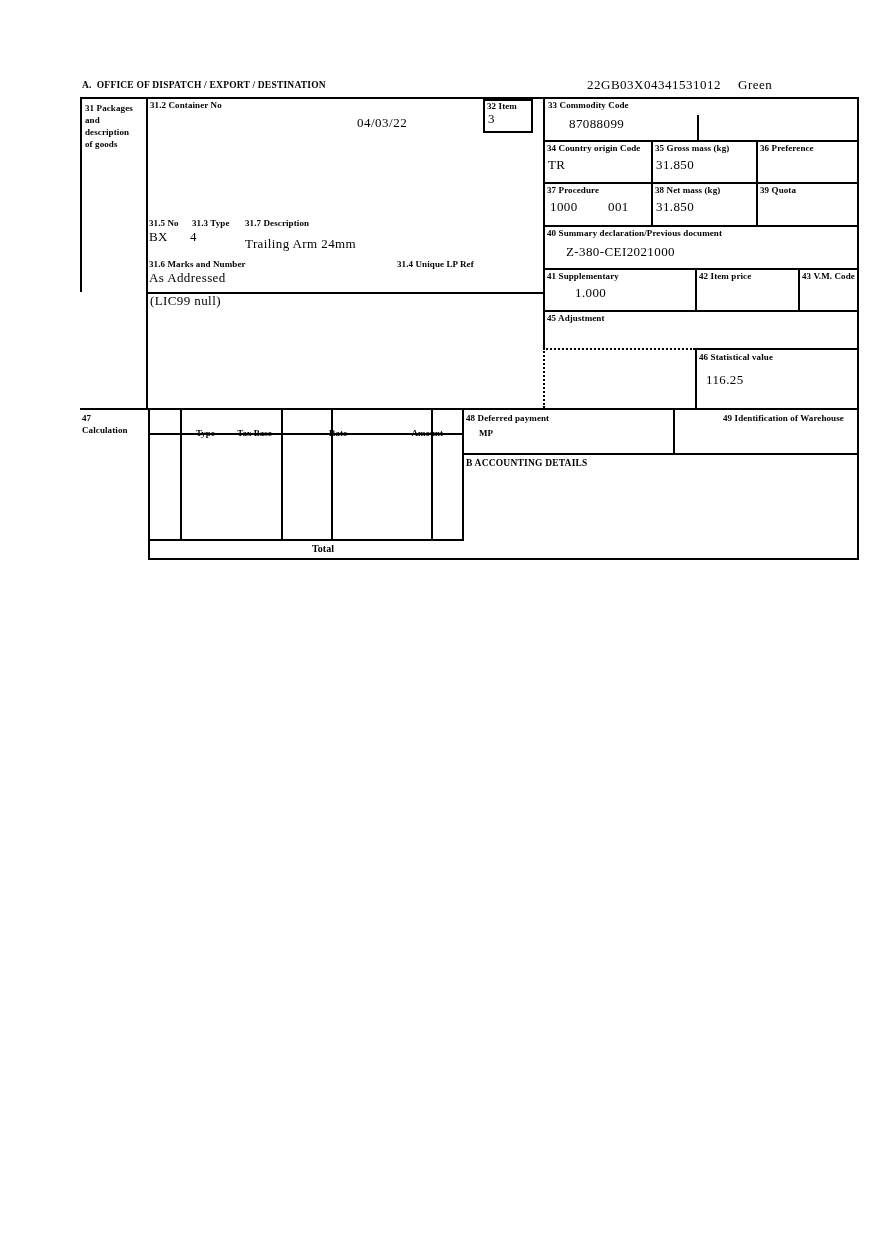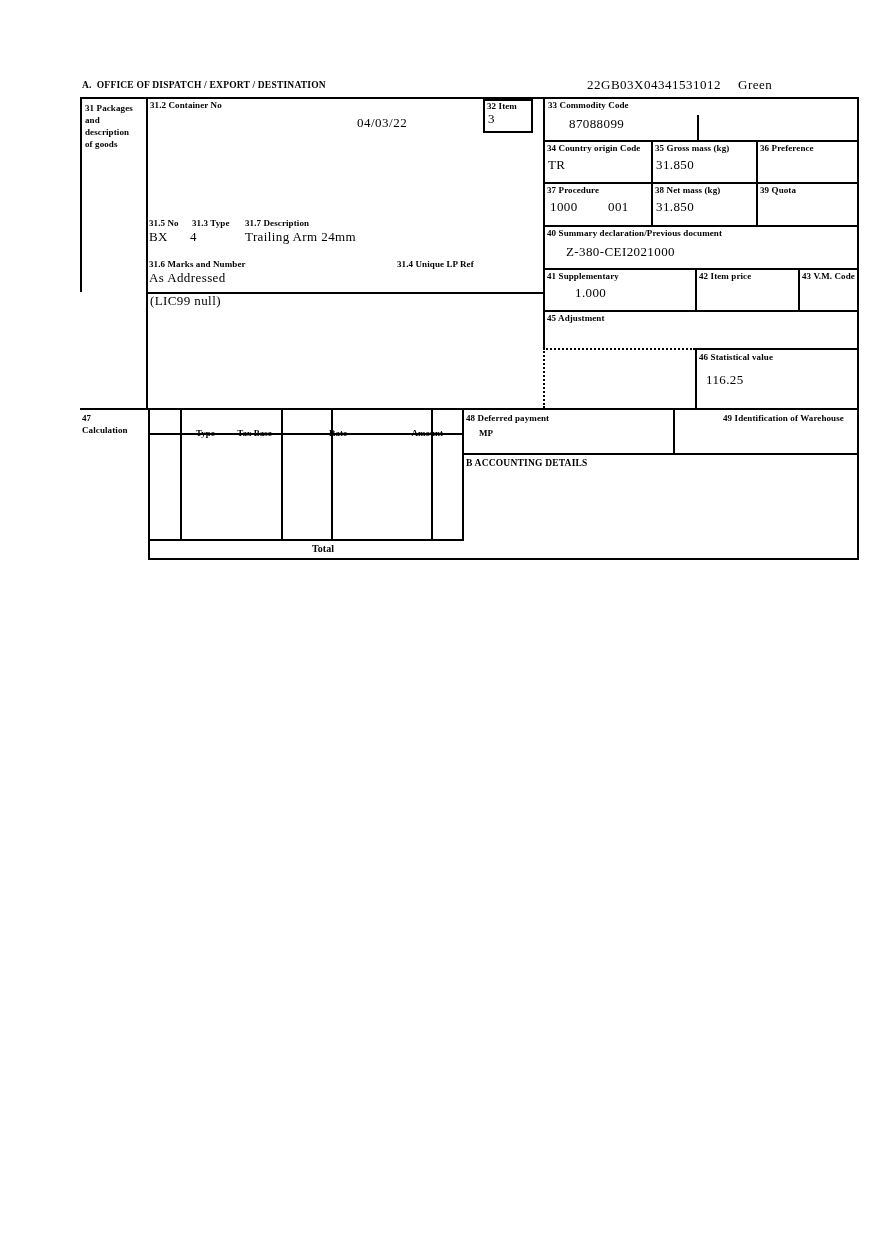--- a/index.html
+++ b/index.html
@@ -68,21 +68,21 @@
 
   <div class="bx bl bt br bb" style="left:483px; top:99px; width:50px; height:34px;"></div>
   <div class="lbl" style="left:487px; top:101px;">32 Item</div>
   <div class="val" style="left:488px; top:112px;">3</div>
 
   <div class="lbl" style="left:149px; top:218px;">31.5 No</div>
   <div class="lbl" style="left:192px; top:218px;">31.3 Type</div>
   <div class="lbl" style="left:245px; top:218px;">31.7 Description</div>
   <div class="val" style="left:149px; top:230px;">BX</div>
   <div class="val" style="left:190px; top:230px;">4</div>
-  <div class="val" style="left:245px; top:230px;">Trailing Arm 24mm</div>
+  <div class="val" style="left:245px; top:237px;">Trailing Arm 24mm</div>
 
   <div class="lbl" style="left:149px; top:259px;">31.6 Marks and Number</div>
   <div class="lbl" style="left:397px; top:259px;">31.4 Unique LP Ref</div>
   <div class="val" style="left:149px; top:271px;">As Addressed</div>
 
   <div class="bx bl bt" style="left:146px; top:292px; width:397px; height:116px;"></div>
   <div class="val" style="left:150px; top:294px;">(LIC99 null)</div>
 
   <div class="bx bl bt br" style="left:543px; top:97px; width:316px; height:43px;"></div>
   <div class="lbl" style="left:548px; top:100px;">33 Commodity Code</div>

